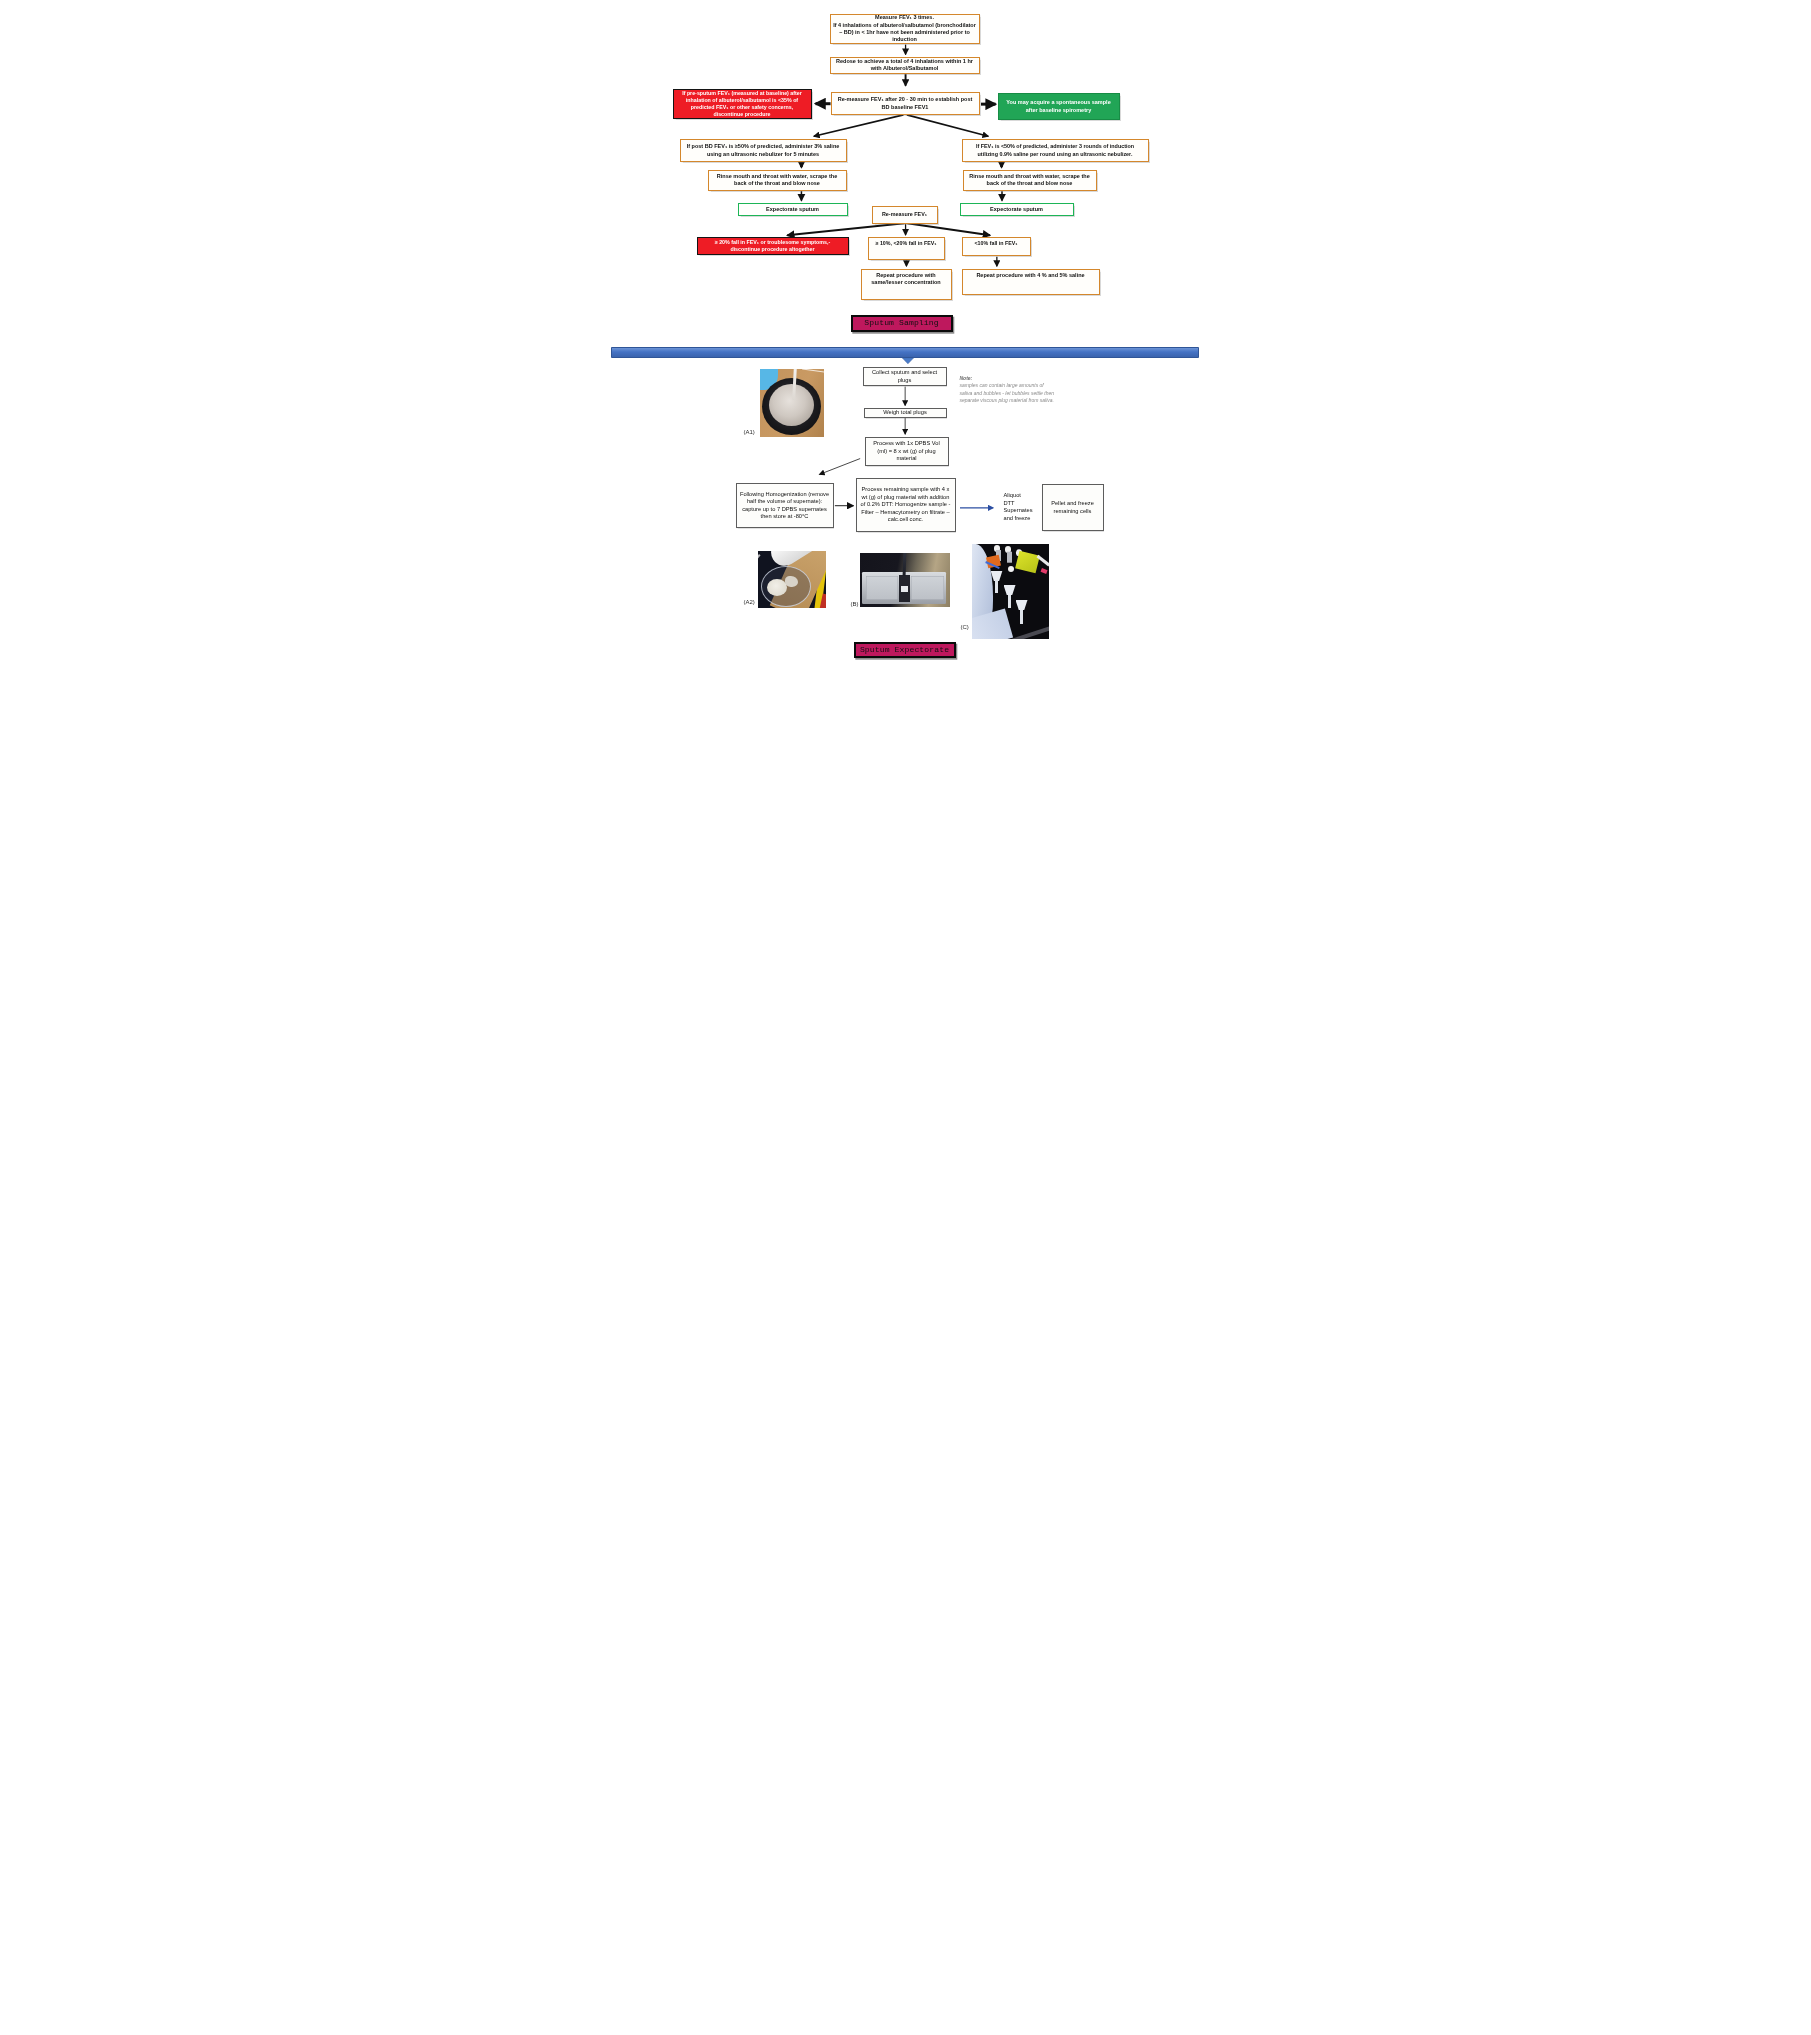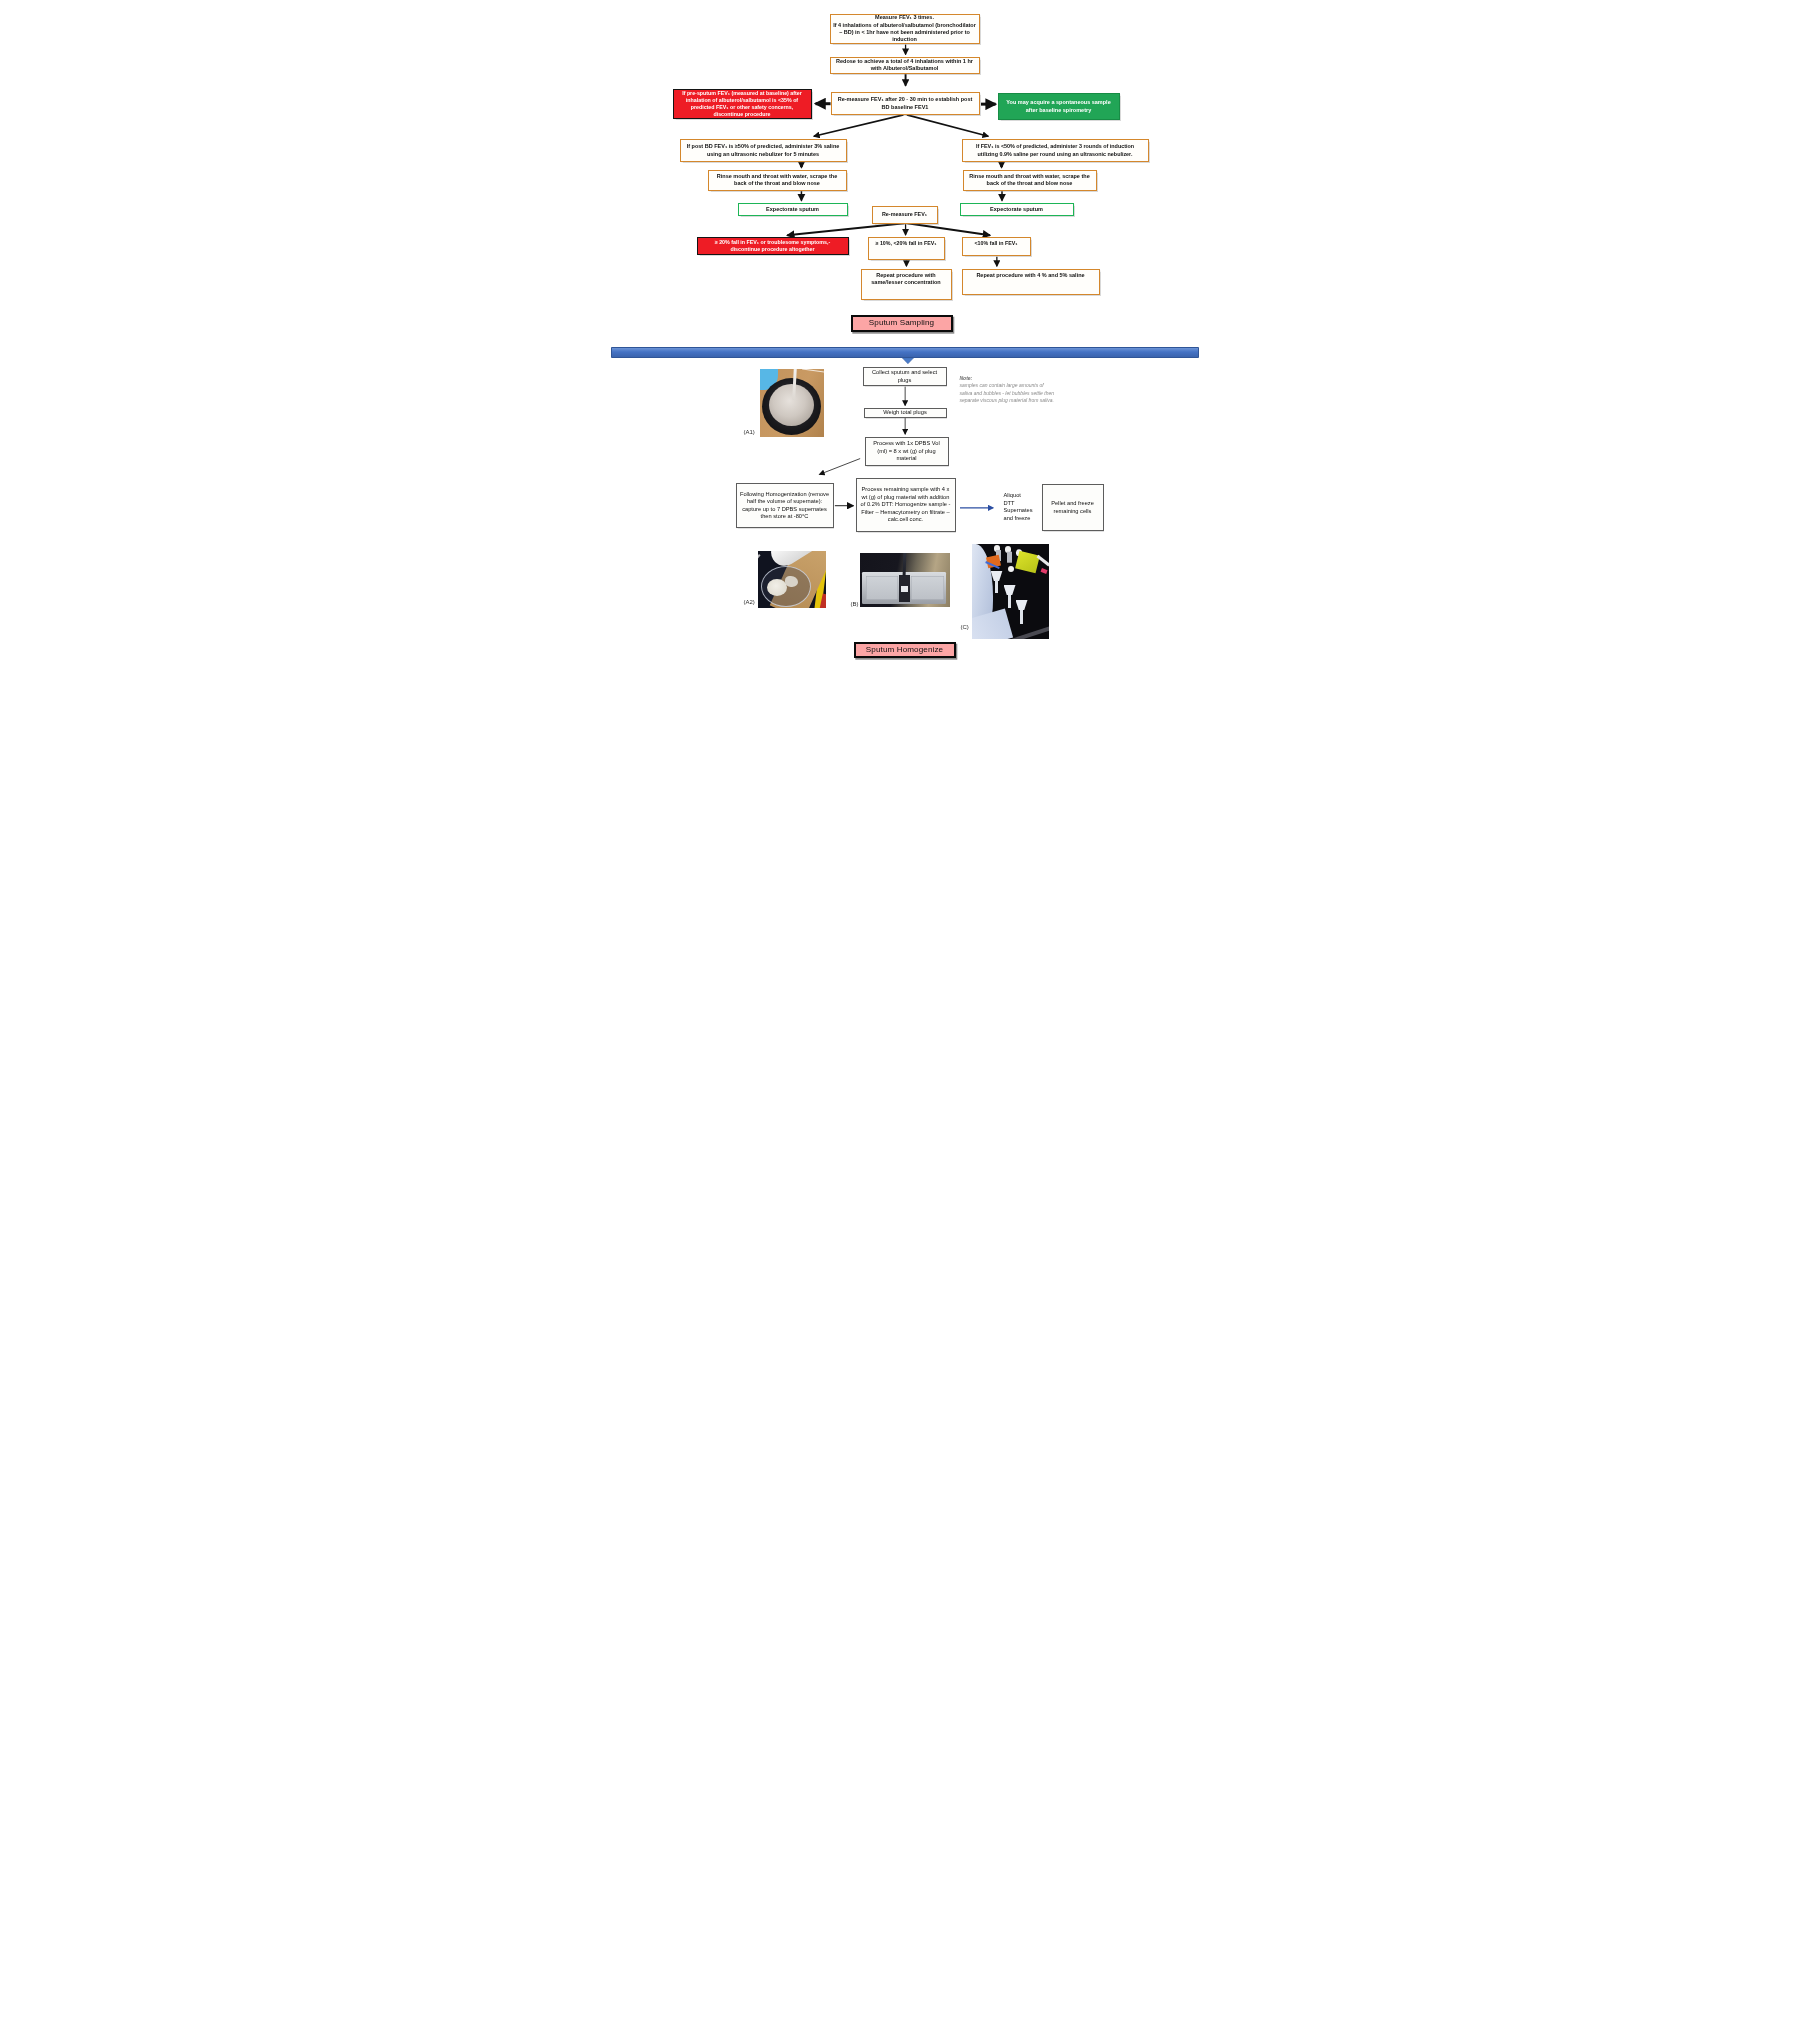--- a/index.html
+++ b/index.html
@@ -8,22 +8,22 @@
   .box{position:absolute;box-sizing:border-box;display:flex;align-items:center;justify-content:center;
        text-align:center;background:#fffefb;border:0.9px solid #d4872c;color:#111;
        font-weight:bold;font-size:5.5px;line-height:1.3;white-space:pre-line;padding:0.9px 2.6px;z-index:2;
        box-shadow:0.6px 0.9px 0.9px rgba(120,120,120,.28);}
   .top{align-items:flex-start;padding-top:2.1px;}
   .red{background:#ee1c25;color:#fff;border:1.1px solid #141414;}
   .greenfill{background:#21a556;color:#fff;border:0.9px solid #178c45;}
   .greenborder{border:1.7px solid #1db556;background:#fffffd;}
   .gray{border:0.7px solid #5d5d5d;font-weight:normal;font-size:5.7px;background:#fdfdfb;
         font-family:"Liberation Sans","DejaVu Sans",sans-serif;box-shadow:0.4px 0.6px 0.9px rgba(130,130,130,.25);}
-  .titlebox{border:2.1px solid #0b0b0b;background:#fca5a5;font-weight:500;font-size:8.1px;letter-spacing:0.1px;
-            box-shadow:1.3px 1.7px 0 rgba(45,45,45,.55);font-family:Liberation Sans, sans-serif;}
+  .titlebox{border:2.1px solid #0b0b0b;background:#be185d;font-weight:500;font-size:8.1px;letter-spacing:0.1px;
+            box-shadow:1.3px 1.7px 0 rgba(45,45,45,.55);font-family:Liberation Mono, monospace;}
   .freetext{position:absolute;z-index:2;white-space:pre-line;}
   .note{font-style:italic;color:#8a8a8a;font-size:5px;line-height:1.5;text-align:left;}
   .note b{color:#6f6f6f;}
   .plabel{font-size:6px;color:#2c2c2c;z-index:3;}
   .photo{position:absolute;overflow:hidden;z-index:2;}
   svg.arrows{position:absolute;left:0;top:0;z-index:1;pointer-events:none;}
   .bluebar{position:absolute;left:7.7px;top:347px;width:586px;height:8.6px;z-index:2;
            background:linear-gradient(180deg,#6b93d6 0%,#4472c4 45%,#3a63ad 100%);
            border:0.4px solid #2f5597;border-radius:0.9px;}
 </style>
@@ -180,16 +180,16 @@
     <div style="position:absolute;left:36px;top:51px;width:3.4px;height:13px;background:#dfe3ea;"></div>
     <div style="position:absolute;left:44px;top:56px;width:12px;height:10.3px;background:#e9ecf2;clip-path:polygon(0 0,100% 0,72% 100%,28% 100%);"></div>
     <div style="position:absolute;left:48px;top:66px;width:3.4px;height:13.7px;background:#dfe3ea;"></div>
     <div style="position:absolute;left:64px;top:15.4px;width:14.6px;height:2.6px;background:#e8e8ea;transform:rotate(38deg);"></div>
     <div style="position:absolute;left:69px;top:25px;width:6px;height:4.3px;background:#e23a6a;transform:rotate(20deg);"></div>
     <div style="position:absolute;left:-13px;bottom:-6px;width:51px;height:30px;background:linear-gradient(80deg,#dfe6f4,#c3cfe6);transform:rotate(-16deg);"></div>
     <div style="position:absolute;left:17px;bottom:0px;width:69px;height:4.3px;background:#4a4a52;transform:rotate(-18deg);"></div>
   </div>
   <span class="freetext plabel" style="left:357px;top:624px;">(C)</span>
 
-  <div class="box titlebox" style="left:250px;top:642px;width:102px;height:16px;">Sputum Homogenize</div>
+  <div class="box titlebox" style="left:250px;top:642px;width:102px;height:16px;">Sputum Expectorate</div>
 
 </div>
 
 
 </body></html>

